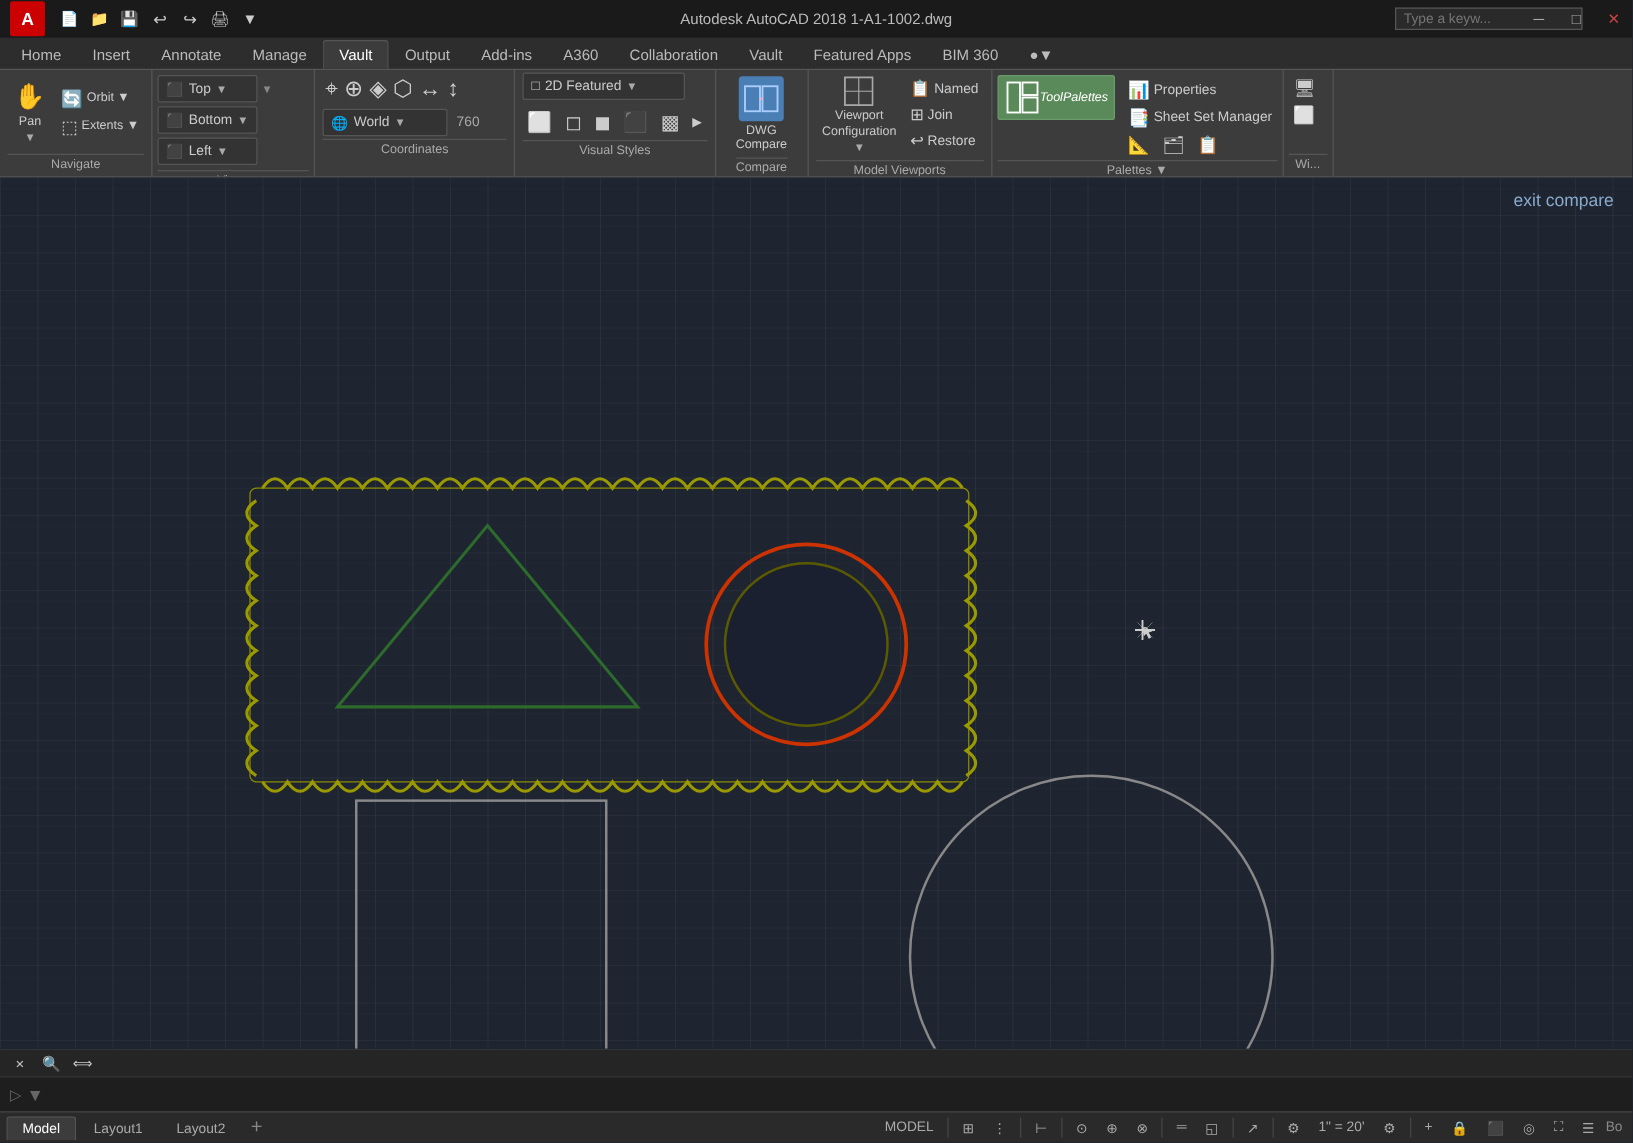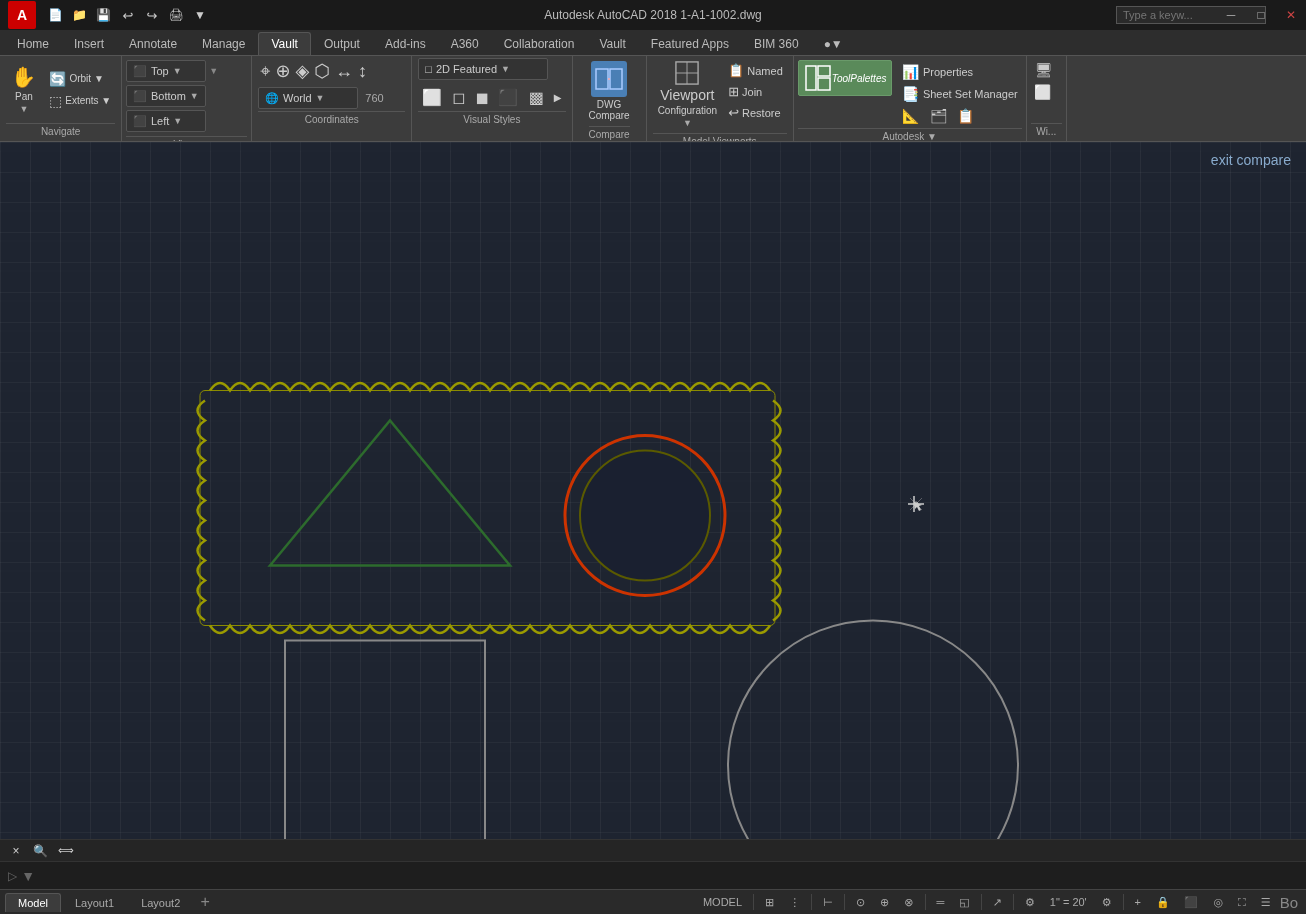--- a/index.html
+++ b/index.html
@@ -514,21 +514,21 @@
       <div style="display:flex;gap:2px;align-items:flex-start;flex:1;">
 
         <div class="ribbon-btn" style="min-width:50px;">
           <div class="rb-icon">
             <svg width="26" height="26" viewBox="0 0 26 26">
               <rect x="1" y="1" width="24" height="24" fill="none" stroke="#aaa" stroke-width="1.5"></rect>
               <line x1="13" y1="1" x2="13" y2="25" stroke="#aaa" stroke-width="1"></line>
               <line x1="1" y1="13" x2="25" y2="13" stroke="#aaa" stroke-width="1"></line>
             </svg>
           </div>
-          <span style="font-size:14px;">Viewport</span>
+          <span style="font-size:10px;">Viewport</span>
           <span style="font-size:10px;">Configuration</span>
           <span style="font-size:9px;color:#aaa;">▼</span>
         </div>
         <div style="display:flex;flex-direction:column;gap:2px;margin-top:3px;">
           <div class="ribbon-btn-small">
             <span style="font-size:13px;">📋</span>
             <span>Named</span>
           </div>
           <div class="ribbon-btn-small">
             <span style="font-size:13px;">⊞</span>
@@ -566,21 +566,21 @@
 Manager</span>
           </div>
 
           <div style="display:flex;gap:2px;">
             <span class="ribbon-btn-small" style="font-size:14px;">📐</span>
             <span class="ribbon-btn-small" style="font-size:14px;">🗂</span>
             <span class="ribbon-btn-small" style="font-size:14px;">📋</span>
           </div>
         </div>
       </div>
-      <div class="ribbon-group-label">Autodesk ▼</div>
+      <div class="ribbon-group-label">Palettes ▼</div>
     </div>
 
     <div style="display:flex;flex-direction:column;padding:2px 4px;border-right:1px solid #555;min-width:40px;">
       <div style="display:flex;flex-direction:column;gap:2px;flex:1;padding-top:2px;">
         <span class="ribbon-btn-small" style="font-size:14px;">🖥</span>
         <span class="ribbon-btn-small" style="font-size:14px;">⬜</span>
       </div>
       <div class="ribbon-group-label">Wi...</div>
     </div>
   </div>
@@ -675,16 +675,16 @@
       <div class="status-btn">1" = 20'</div>
       <div class="status-btn">⚙</div>
       <div class="status-sep"></div>
       <div class="status-btn">+</div>
       <div class="status-btn">🔒</div>
       <div class="status-btn">⬛</div>
       <div class="status-btn">◎</div>
       <div class="status-btn">⛶</div>
       <div class="status-btn">☰</div>
 
-      <span style="font-size:15px;color:#888;">Bo</span>
+      <span style="font-size:11px;color:#888;">Bo</span>
     </div>
   </div>
 </div>
 
 </body></html>

